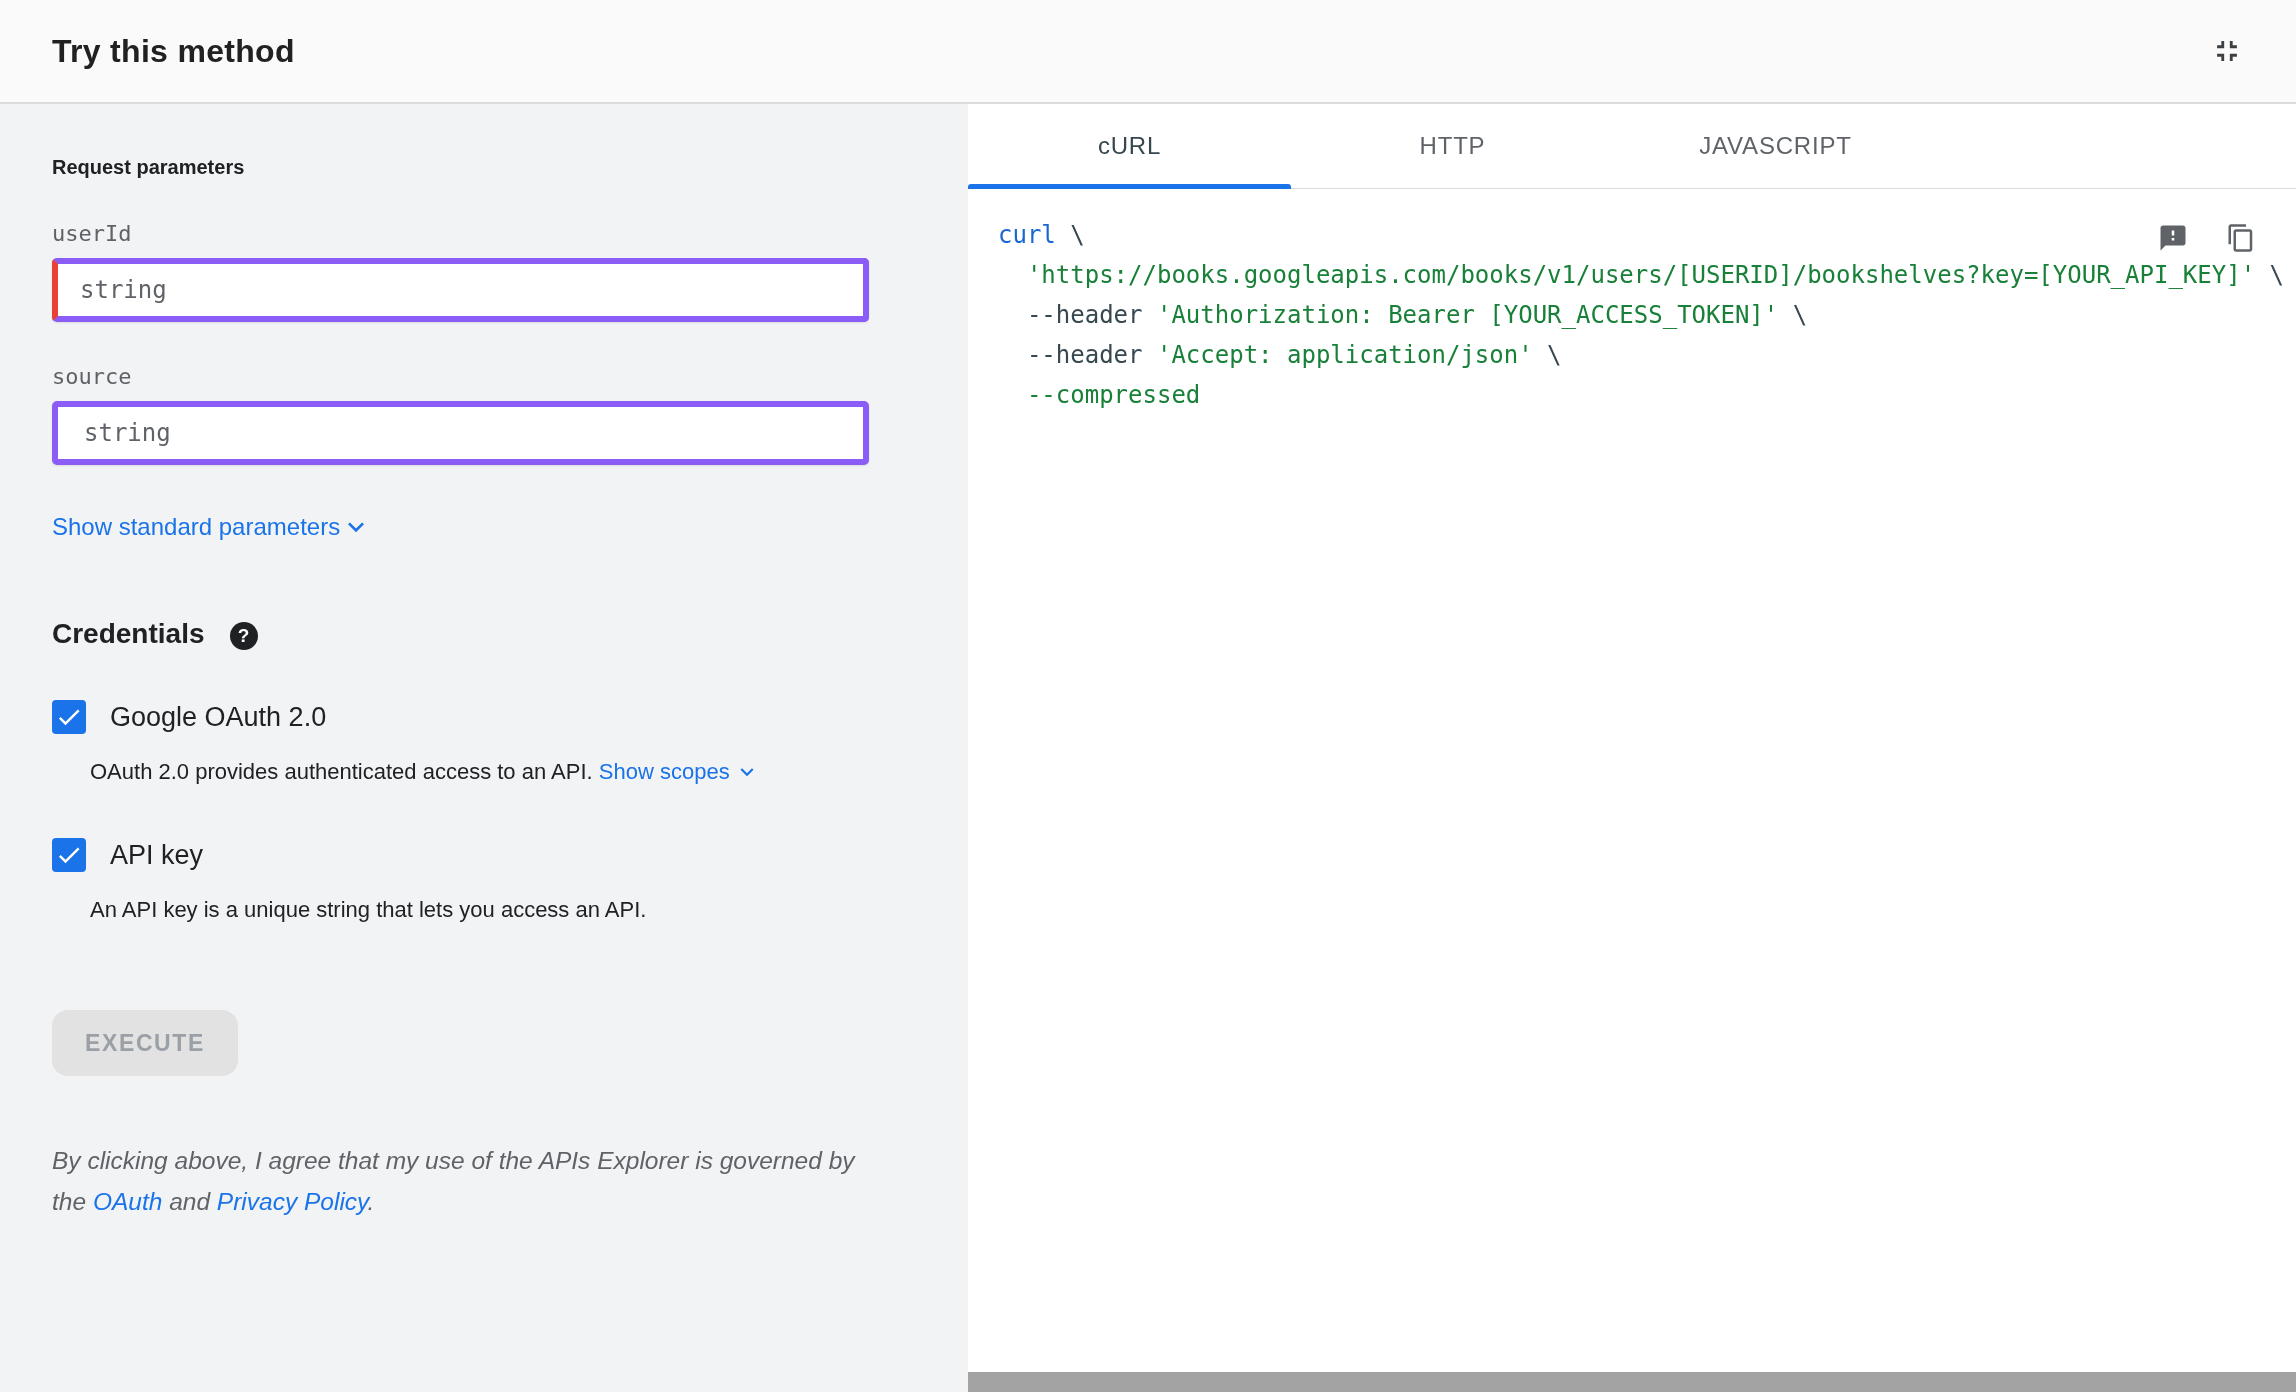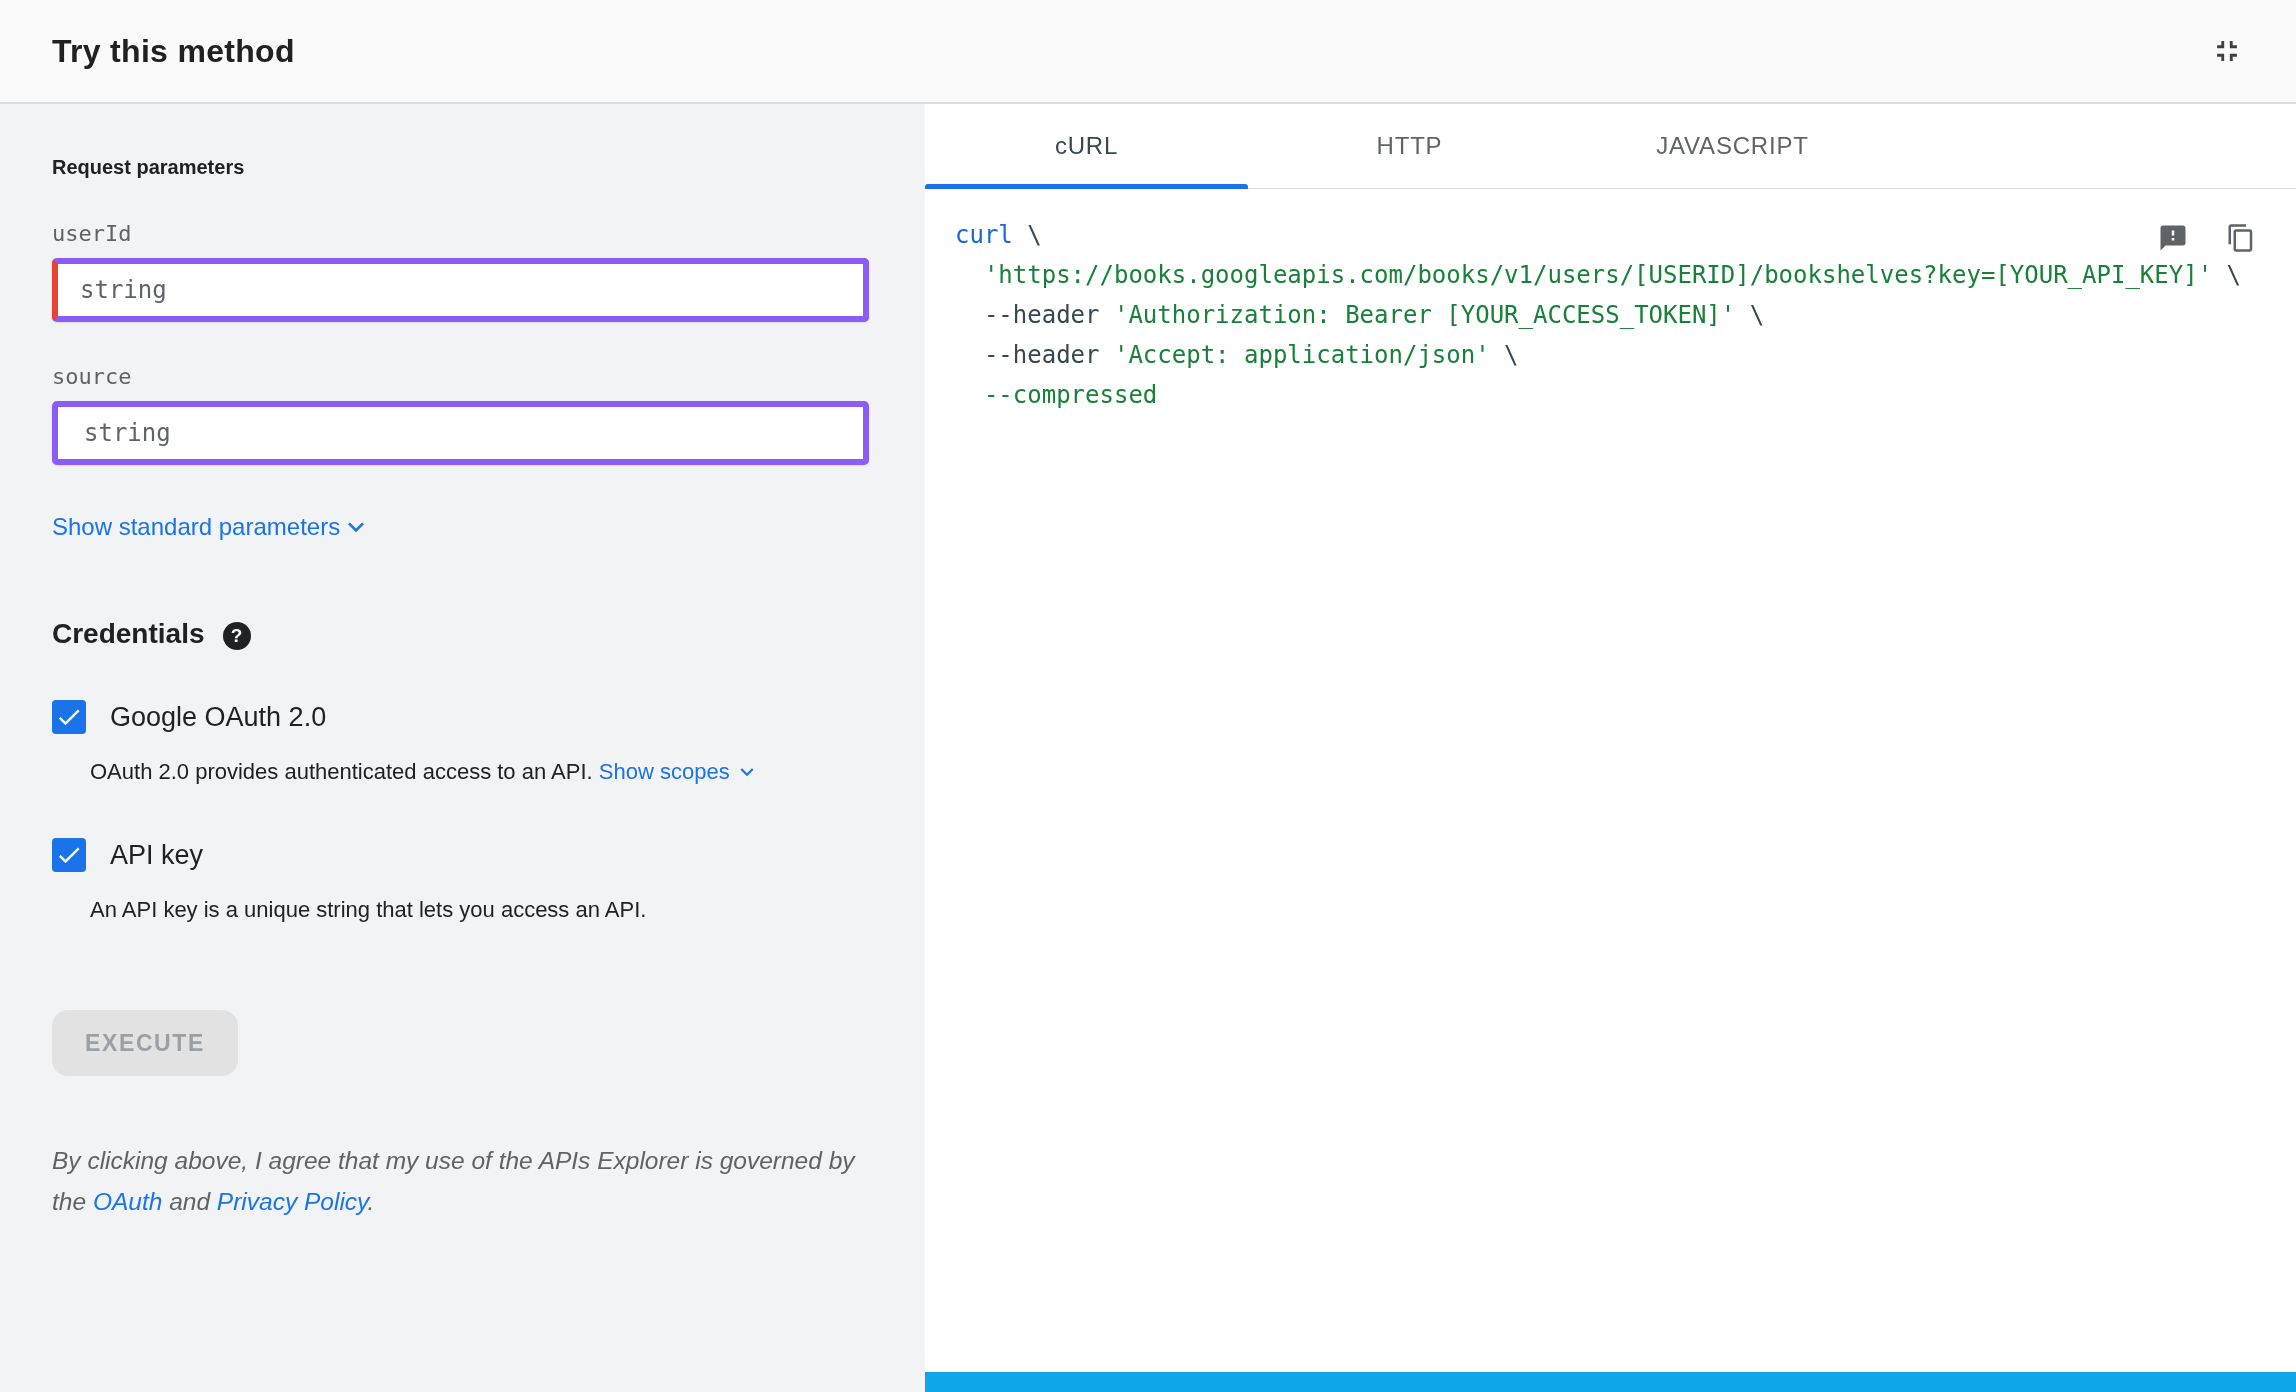--- a/index.html
+++ b/index.html
@@ -17,21 +17,21 @@
     display:flex;align-items:center;justify-content:space-between;
     padding:0 46px 0 52px;box-sizing:border-box;
   }
   .title{font-size:32px;font-weight:700;letter-spacing:.3px;color:#212121;margin:0;}
   .icon-btn{background:none;border:none;padding:6px;cursor:pointer;display:flex;align-items:center;}
   .icon-btn svg{width:34px;height:34px;fill:#3c4043;}
 
   
   .content{flex:1;display:flex;min-height:0;}
   .left{flex:0 0 925px;width:925px;box-sizing:border-box;background:#f1f3f4;padding:0 56px 0 52px;}
-  .right{flex:1;display:flex;flex-direction:column;min-width:0;background:#0ea5e9;}
+  .right{flex:1;display:flex;flex-direction:column;min-width:0;background:#a3a3a3;margin-left:43px;}
 
   
   .section-heading{font-size:20px;font-weight:700;color:#202124;margin:52px 0 0;}
   .param-label{
     display:block;margin-top:42px;
     font-family:"DejaVu Sans Mono","Liberation Mono",monospace;
     font-size:22px;color:#5f6368;
   }
   .param-input{
     display:block;width:100%;height:64px;margin-top:12px;box-sizing:border-box;
@@ -41,21 +41,21 @@
     box-shadow:0 1px 2px rgba(0,0,0,.10);outline:none;
   }
   .param-input::placeholder{color:#5f6368;opacity:1;}
   .param-input.required{border-left:6px solid #e94235;padding-left:22px;}
 
   .link{color:#1a73e8;cursor:pointer;text-decoration:none;}
   .std-params{display:inline-flex;align-items:center;gap:0;margin-top:46px;font-size:24px;}
   .chevron{width:32px;height:32px;fill:#1a73e8;}
   .chevron-sm{width:26px;height:26px;fill:#1a73e8;}
 
-  .cred-head{display:flex;align-items:center;gap:18px;margin-top:74px;}
+  .cred-head{display:flex;align-items:center;gap:25px;margin-top:74px;}
   .cred-head .section-heading{margin:0;font-size:28px;}
   .help-icon{
     width:28px;height:28px;border-radius:50%;background:#202124;color:#fff;
     font-size:19px;font-weight:700;display:flex;align-items:center;justify-content:center;
     margin-top:5px;cursor:pointer;
   }
 
   .check-row{display:flex;align-items:center;gap:24px;margin-top:50px;cursor:pointer;}
   .checkbox{
     flex:0 0 34px;width:34px;height:34px;border-radius:4px;background:#1a73e8;

